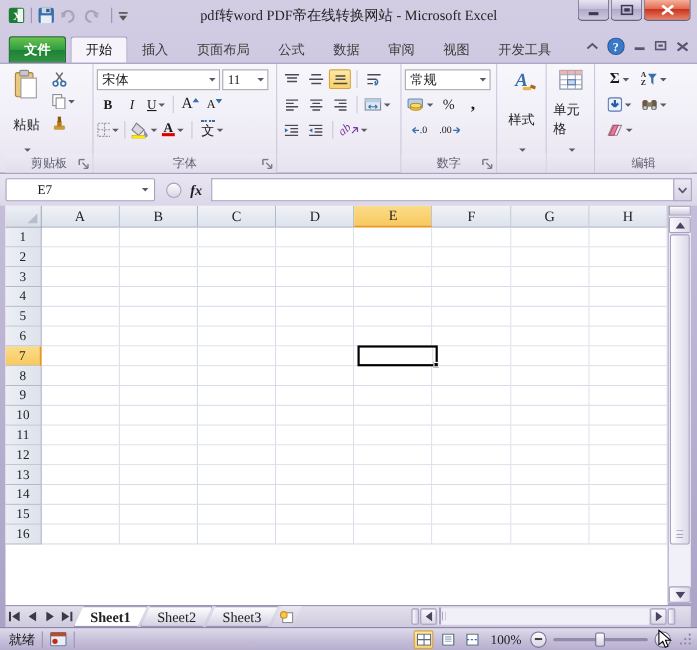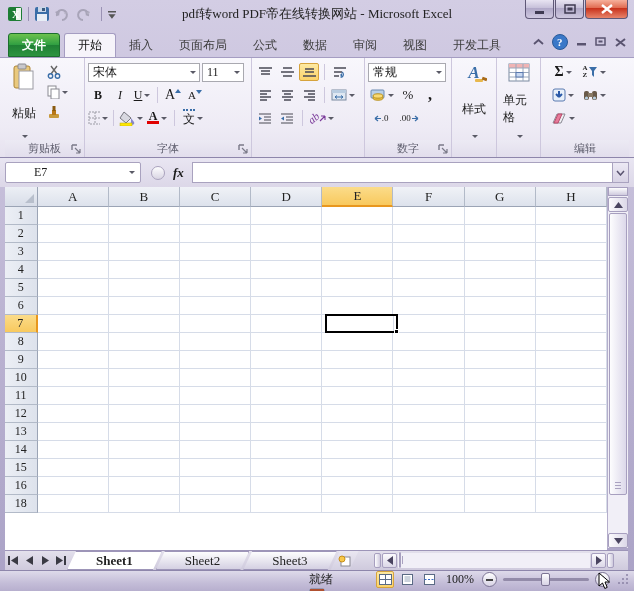--- a/index.html
+++ b/index.html
@@ -79,36 +79,36 @@
   #vsplit { height:9px; background:linear-gradient(180deg,#fdfdfe,#cfcade); border:1px solid #a79fbf; margin-bottom:1px; }
   #vthumb { height:282px; margin:1px 1px; background:linear-gradient(90deg,#fdfdfe,#dcd8ea); border:1px solid #a79fbf; border-radius:2px; position:relative; }
   .grip-h { position:absolute; left:5px; right:5px; bottom:4px; height:8px;
             background:repeating-linear-gradient(180deg,#aaa2c0 0 1px,transparent 1px 3px); }
   #vtrack { flex:1; }
 
   
   #sheetrow { left:5px; top:550px; width:623px; height:20px; background:linear-gradient(180deg,#e3e0ec,#cfcadd); border-top:1px solid #9d95b8; display:flex; align-items:center; }
   .nav-btn { width:16px; height:16px; display:flex; align-items:center; justify-content:center; }
   #sheettabs { display:flex; height:100%; margin-left:4px; }
-  .stab { height:100%; padding:0 28px; display:flex; align-items:center; font-size:13px; color:#222;
+  .stab { height:100%; padding:0 14px; display:flex; align-items:center; font-size:13px; color:#222;
           clip-path:polygon(9px 0, 100% 0, calc(100% - 9px) 100%, 0 100%);
           background:linear-gradient(180deg,#fdfdfe,#d4d0e2); margin-left:-6px; border:1px solid #9d95b8; }
   .stab.active { background:#fff; font-weight:bold; z-index:2; }
   #insert-sheet { width:28px; height:100%; clip-path:polygon(9px 0, 100% 0, calc(100% - 9px) 100%, 0 100%);
                   background:linear-gradient(180deg,#eae7f1,#d4d0e2); margin-left:-6px; display:flex; align-items:center; justify-content:center; }
   #hscroll { position:absolute; right:14px; display:flex; align-items:center; height:16px; }
   .hsplit { width:7px; height:15px; background:linear-gradient(90deg,#fdfdfe,#cfcade); border:1px solid #a79fbf; border-radius:2px; }
   .hs-btn { width:15px; height:15px; background:linear-gradient(180deg,#fbfafd,#dcd8e8); border:1px solid #a79fbf; border-radius:2px; display:flex; align-items:center; justify-content:center; margin:0 1px; }
   #htrack { width:192px; height:15px; background:#f1eff7; border:1px solid #c0badal; position:relative; }
   #hthumb { position:absolute; left:1px; top:0; width:168px; height:15px; background:linear-gradient(180deg,#fdfdfe,#dcd8ea); border:1px solid #a79fbf; border-radius:2px; position:relative; }
   .grip-v { position:absolute; top:3px; bottom:3px; left:50%; width:9px; margin-left:-4px;
             background:repeating-linear-gradient(90deg,#aaa2c0 0 1px,transparent 1px 3px); }
 
   
-  #statusbar { left:0; top:570px; width:634px; height:21px; background:linear-gradient(180deg,#dedaea,#c4bdd8 60%,#b7afce); border-top:1px solid #8e86ab; display:flex; align-items:center;flex-direction:column; }
+  #statusbar { left:0; top:570px; width:634px; height:21px; background:linear-gradient(180deg,#dedaea,#c4bdd8 60%,#b7afce); border-top:1px solid #8e86ab; display:flex; align-items:center; }
   .st-sep { width:1px; height:15px; background:#9d95b8; margin:0 6px; }
   #ready { margin-left:8px; font-size:12px; }
   #st-right { position:absolute; right:4px; display:flex; align-items:center; gap:4px; }
   .viewbtn { width:18px; height:17px; display:flex; align-items:center; justify-content:center; border-radius:2px; border:1px solid transparent; }
   .viewbtn.sel { background:linear-gradient(180deg,#fde9a2,#fbd269); border:1px solid #d6a33c; }
   #zoom-label { font-size:12px; margin:0 4px; }
   .zoombtn { width:15px; height:15px; border-radius:50%; border:1px solid #7c7494; background:linear-gradient(180deg,#fdfdfe,#d8d3e5); display:flex; align-items:center; justify-content:center; font-size:11px; color:#444; line-height:1; }
   #zoomtrack { width:86px; height:3px; background:#938ba9; border-radius:2px; position:relative; margin:0 2px; }
   #zoomthumb { position:absolute; left:38px; top:-5px; width:9px; height:13px; background:linear-gradient(180deg,#fdfdfe,#d8d3e5); border:1px solid #7c7494; border-radius:2px; }
   #grip-corner { width:13px; height:13px; margin-left:3px; }
@@ -760,31 +760,20 @@
         <div class="rowh">16</div>
         <div class="cell"></div>
         <div class="cell"></div>
         <div class="cell"></div>
         <div class="cell"></div>
         <div class="cell"></div>
         <div class="cell"></div>
         <div class="cell"></div>
         <div class="cell"></div>
       </div>
-      <div class="grow">
-        <div class="rowh">18</div>
-        <div class="cell"></div>
-        <div class="cell"></div>
-        <div class="cell"></div>
-        <div class="cell"></div>
-        <div class="cell"></div>
-        <div class="cell"></div>
-        <div class="cell"></div>
-        <div class="cell"></div>
-      </div>
     </div>
   <div id="sel-overlay" style="left: 320px; top: 127px; width: 73px; height: 19px;">
       <span id="sel-handle"></span>
     </div>
 </div>
 
 <div id="vscroll" class="abs">
   <div id="vsplit"></div>
   <div class="sc-btn">
       <svg width="9" height="6">

